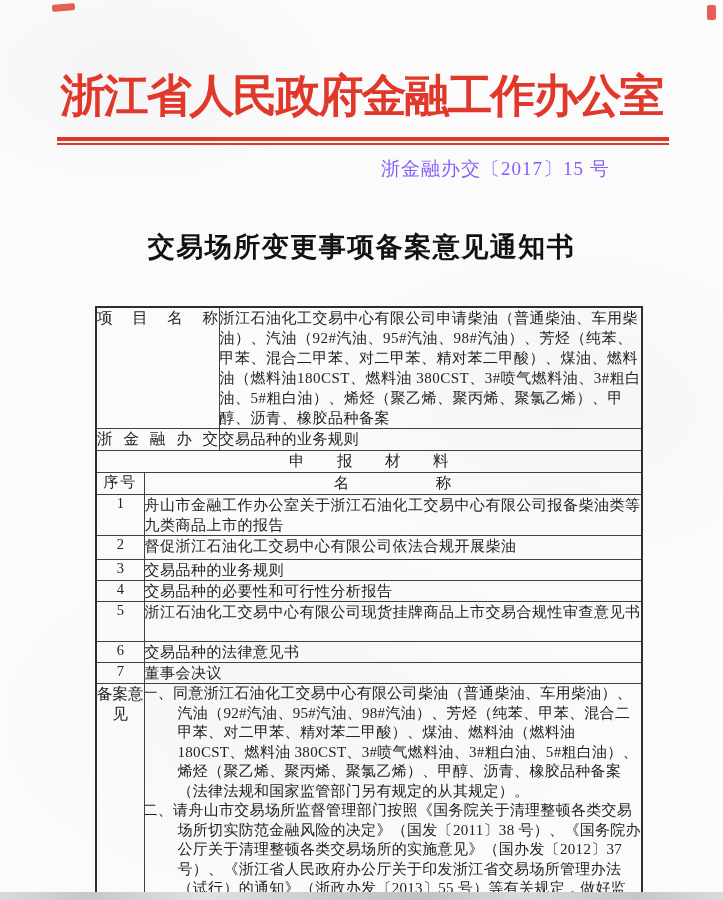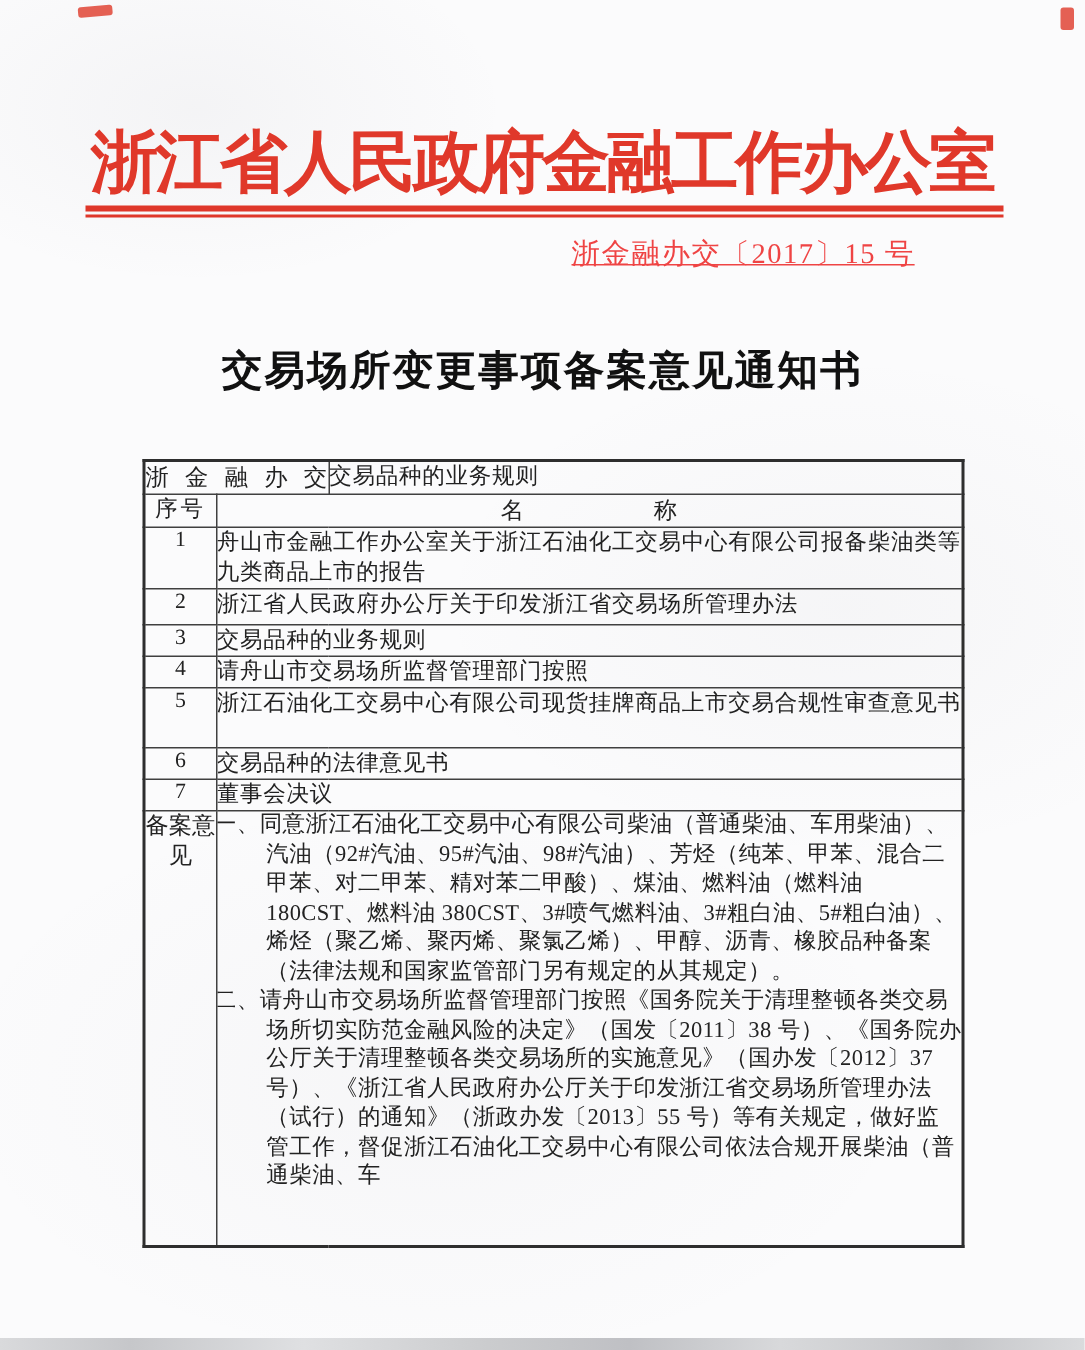--- a/index.html
+++ b/index.html
@@ -18,26 +18,26 @@
   
   .mark-tl{position:absolute;left:52px;top:4px;width:23px;height:7px;
     background:rgba(223,58,41,0.8);transform:rotate(-5deg);border-radius:2px;}
   .mark-tr{position:absolute;right:7px;top:5px;width:9px;height:15px;
     background:rgba(223,58,41,0.8);border-radius:2px;}
   .scan-band{position:absolute;left:0;right:0;bottom:0;height:8px;z-index:5;
     background:linear-gradient(90deg,#d9dadc 0%,#c6c7ca 12%,#dfe0e2 28%,#cbccce 45%,#bfc0c4 58%,#d8d9db 72%,#c5c6c9 88%,#dadbdd 100%);}
 
   
   .red-header{position:absolute;top:66px;left:0;width:723px;text-align:center;
-    font-size:45px;font-weight:bold;color:#e0382a;letter-spacing:-2px;white-space:nowrap;margin-top:12px;}
+    font-size:45px;font-weight:bold;color:#e0382a;letter-spacing:-2px;white-space:nowrap;}
   .red-rule{position:absolute;left:57px;right:54px;top:137px;}
   .red-rule .thick{height:4px;background:#df372a;}
   .red-rule .thin{height:2px;background:#df372a;margin-top:2px;}
 
-  .doc-number{position:absolute;left:381px;top:156px;font-size:19px;letter-spacing:1px;color:#ef4444;text-decoration:underline;}
+  .doc-number{position:absolute;left:381px;top:156px;font-size:19px;letter-spacing:1px;color:#8b5cf6;}
 
   .doc-title{position:absolute;top:229px;left:0;width:723px;text-align:center;
     font-size:27px;font-weight:bold;letter-spacing:1.5px;color:#111;font-family:Liberation Mono, monospace;}
 
   
   table.doc{position:absolute;left:95px;top:306px;width:546px;
     border-collapse:collapse;table-layout:fixed;
     border:2px solid #2e2e2e;font-size:15px;color:#222;}
   table.doc td{border:1px solid #404040;padding:0;vertical-align:top;overflow:hidden;}
 
@@ -76,49 +76,58 @@
   <div class="doc-title">交易场所变更事项备案意见通知书</div>
 
   <table class="doc">
     <colgroup>
       <col style="width:48px">
         <col style="width:75px">
         <col style="width:423px">
     </colgroup>
 
     <tbody>
+        <tr style="height:121px">
+      <td class="lbl" colspan="2">项目名称</td>
+      <td class="val">浙江石油化工交易中心有限公司申请柴油（普通柴油、车用柴油）、汽油（92#汽油、95#汽油、98#汽油）、芳烃（纯苯、甲苯、混合二甲苯、对二甲苯、精对苯二甲酸）、煤油、燃料油（燃料油180CST、燃料油 380CST、3#喷气燃料油、3#粗白油、5#粗白油）、烯烃（聚乙烯、聚丙烯、聚氯乙烯）、甲醇、沥青、橡胶品种备案</td>
+    </tr>
 
     <tr style="height:20px">
       <td class="lbl" colspan="2">浙金融办交</td>
       <td class="val">交易品种的业务规则</td>
     </tr>
 
+    <tr style="height:18px">
+      <td colspan="3">
+        <div class="spread4">申报材料</div>
+      </td>
+    </tr>
 
     <tr style="height:18px">
       <td class="seq-hdr">序号</td>
       <td colspan="2">
         <div class="spread2">名称</div>
       </td>
     </tr>
 
     <tr style="height:39px">
       <td class="num">1</td>
       <td class="val" colspan="2">舟山市金融工作办公室关于浙江石油化工交易中心有限公司报备柴油类等九类商品上市的报告</td>
     </tr>
     <tr style="height:24px">
       <td class="num">2</td>
-      <td class="val" colspan="2">浙江省人民政府办公厅关于印发浙江省交易场所管理办法</td>
+      <td class="val" colspan="2">督促浙江石油化工交易中心有限公司依法合规开展柴油</td>
     </tr>
     <tr style="height:19px">
       <td class="num">3</td>
       <td class="val" colspan="2">交易品种的业务规则</td>
     </tr>
     <tr style="height:20px">
       <td class="num">4</td>
-      <td class="val" colspan="2">请舟山市交易场所监督管理部门按照</td>
+      <td class="val" colspan="2">交易品种的必要性和可行性分析报告</td>
     </tr>
     <tr style="height:40px">
       <td class="num">5</td>
       <td class="val" colspan="2">浙江石油化工交易中心有限公司现货挂牌商品上市交易合规性审查意见书</td>
     </tr>
     <tr style="height:20px">
       <td class="num">6</td>
       <td class="val" colspan="2">交易品种的法律意见书</td>
     </tr>
     <tr style="height:19px">

